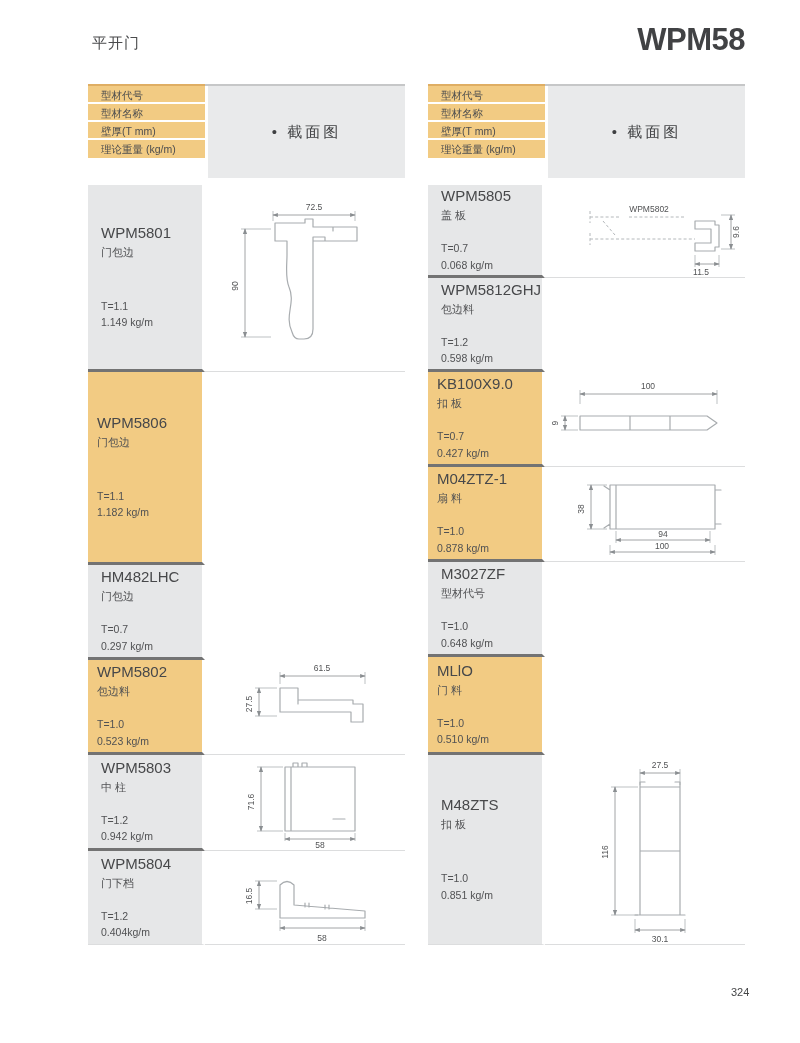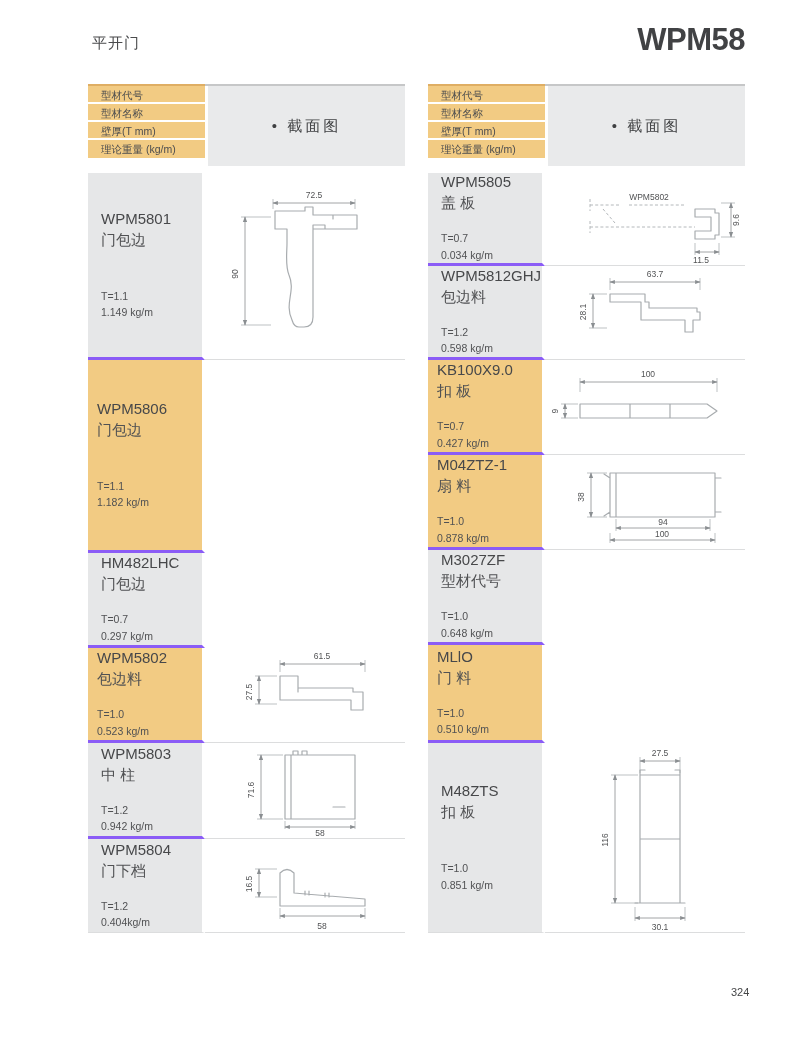--- a/index.html
+++ b/index.html
@@ -13,31 +13,31 @@
   .ptable.left{left:88px;}
   .ptable.rightt{left:428px;}
   .tborder{display:flex;height:2px;}
   .tborder .seg1{width:117px;background:#dfae63;}
   .tborder .seg2{width:200px;background:#c6c7c8;}
   .thead{display:flex;margin-bottom:7px;}
   .thead-left{width:117px;}
   .hcell{height:18px;box-sizing:border-box;background:#f2cb83;border-bottom:2px solid #fff;
          padding:3px 0 0 13px;font-size:10.5px;color:#4c4d4f;}
   .hcell:last-child{border-bottom:none;}
-  .hsection{width:200px;height:80px;box-sizing:border-box;background:#e9eaeb;border-left:3px solid #fff;
+  .hsection{width:200px;height:92px;box-sizing:border-box;background:#e9eaeb;border-left:3px solid #fff;
             display:flex;align-items:center;justify-content:center;font-size:15px;color:#3f4042;letter-spacing:3px;}
   .row{display:flex;}
-  .lcell{width:117px;box-sizing:border-box;border-bottom:3px solid #8b5cf6;border-right:3px solid #fff;
+  .lcell{width:117px;box-sizing:border-box;border-bottom:3px solid #737373;border-right:3px solid #fff;
          padding:0 6px 0 13px;display:flex;flex-direction:column;justify-content:center;}
   .row.last .lcell{border-bottom:1px solid #dcddde;}
   .bg-g{background:#e6e7e8;}
   .bg-o{background:#f2cb83;padding-left:9px;}
   .dcell{width:200px;box-sizing:border-box;border-bottom:1px solid #dcddde;background:#fff;}
   .code{font-size:15px;color:#47484a;margin-bottom:4px;}
-  .pname{font-size:15px;color:#505153;}
+  .pname{font-size:11px;color:#505153;}
   .gap-lg{height:38px;}
   .gap-sm{height:17px;}
   .meta{font-size:10.5px;color:#505153;line-height:1.55;}
   svg.diag{display:block;}
   .prof{fill:none;stroke:#a8acaf;stroke-width:1.2;stroke-linejoin:round;stroke-linecap:round;}
   .dash{fill:none;stroke:#b4b8bb;stroke-width:1;stroke-dasharray:3,2.2;}
   .dim{stroke:#8a8e91;stroke-width:0.8;}
   .ext{stroke:#a2a6a9;stroke-width:0.7;fill:none;}
   .dtxt{font-size:8.5px;fill:#525355;font-family:"Liberation Sans",sans-serif;}
 </style>
@@ -186,21 +186,21 @@
       </div>
       <div class="hsection">• 截面图</div>
     </div>
 
     <div class="row" style="height:93px">
       <div class="lcell bg-g">
         <div class="code">WPM5805</div>
         <div class="pname">盖 板</div>
         <div class="gap-sm"></div>
         <div class="meta">T=0.7</div>
-        <div class="meta">0.034 kg/m</div>
+        <div class="meta">0.068 kg/m</div>
       </div>
       <div class="dcell">
         <svg class="diag" width="200" height="92" viewBox="0 0 200 92">
           <text class="dtxt" x="104" y="27" text-anchor="middle">WPM5802</text>
           <path class="dash" d="M45,32 H76 M84,32 H140 M45,54 H150 M45,26 V38 M45,48 V60 M58,36 L70,50"></path>
           <path class="prof" d="M150,36 H170 V40 H174 V62 H170 V66 H150 V58 H166 V44 H150 Z"></path>
           <path class="ext" d="M176,30 H190 M176,64 H190 M150,70 V82 M174,70 V82"></path>
           <line class="dim" x1="186" y1="30" x2="186" y2="64" marker-start="url(#arw)" marker-end="url(#arw)"></line>
           <text class="dtxt" x="194" y="47" text-anchor="middle" transform="rotate(-90 194 47)">9.6</text>
           <line class="dim" x1="150" y1="79" x2="174" y2="79" marker-start="url(#arw)" marker-end="url(#arw)"></line>
@@ -210,30 +210,20 @@
     </div>
 
     <div class="row" style="height:94px">
       <div class="lcell bg-g">
         <div class="code">WPM5812GHJ</div>
         <div class="pname">包边料</div>
         <div class="gap-sm"></div>
         <div class="meta">T=1.2</div>
         <div class="meta">0.598 kg/m</div>
       </div>
-      <div class="dcell">
-        <svg class="diag" width="200" height="93" viewBox="0 0 200 93">
-          <path class="ext" d="M65,24 V12 M155,24 V12 M62,28 H44 M62,62 H44"></path>
-          <line class="dim" x1="65" y1="16" x2="155" y2="16" marker-start="url(#arw)" marker-end="url(#arw)"></line>
-          <text class="dtxt" x="110" y="11" text-anchor="middle">63.7</text>
-          <line class="dim" x1="48" y1="28" x2="48" y2="62" marker-start="url(#arw)" marker-end="url(#arw)"></line>
-          <text class="dtxt" x="41" y="46" text-anchor="middle" transform="rotate(-90 41 46)">28.1</text>
-          <path class="prof" d="M65,28 H100 V36 H104 V42 H152 V46 H155 V54 H148 V66 H140 V54 H96 V36 H65 Z"></path>
-        </svg>
-      </div>
     </div>
 
     <div class="row" style="height:95px">
       <div class="lcell bg-o">
         <div class="code">KB100X9.0</div>
         <div class="pname">扣 板</div>
         <div class="gap-sm"></div>
         <div class="meta">T=0.7</div>
         <div class="meta">0.427 kg/m</div>
       </div>

